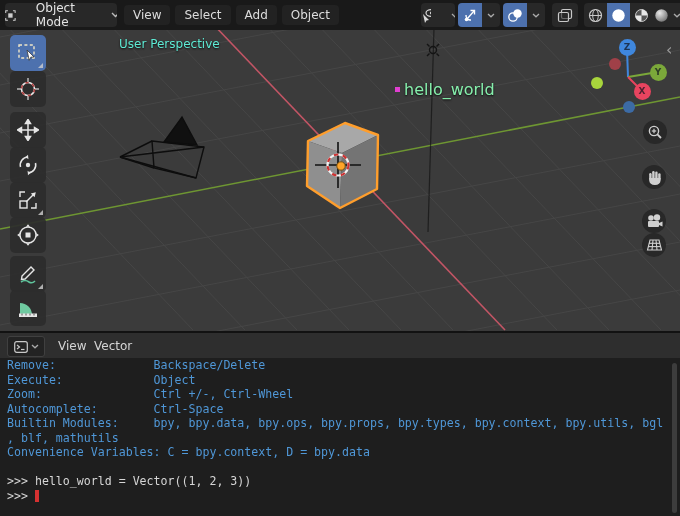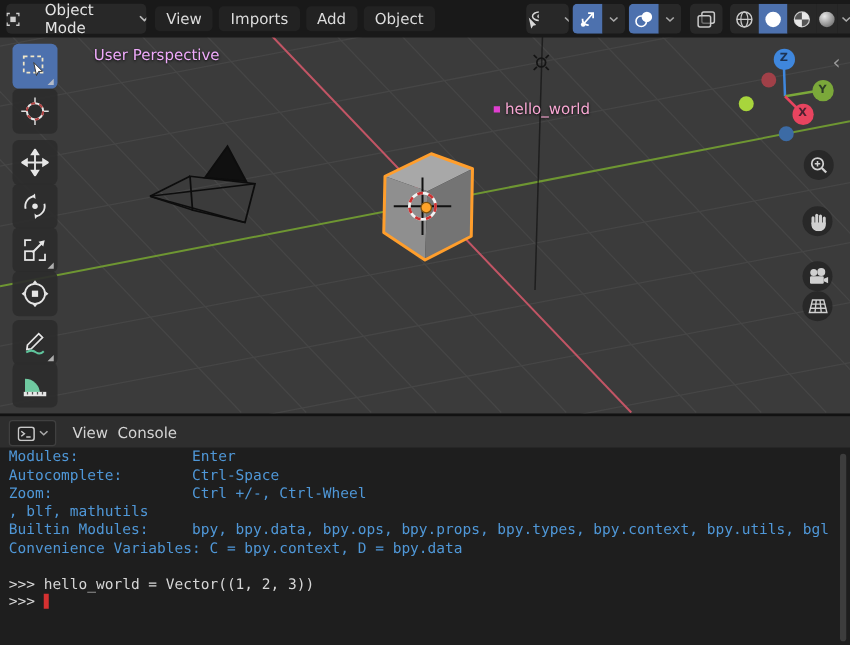--- a/index.html
+++ b/index.html
@@ -23,24 +23,24 @@
   .chev{display:block;}
 
   
   .tool{position:absolute;left:10px;width:36px;height:36px;border-radius:5px;
         background:rgba(44,44,44,.92);display:flex;align-items:center;justify-content:center;}
   .tool.active{background:#4d71ae;}
   .tool .corner{position:absolute;right:3px;bottom:3px;width:0;height:0;
         border-left:5px solid transparent;border-bottom:5px solid #cfcfcf;opacity:.8;}
 
   
-  .vp-text{position:absolute;color:#f0abfc;font-size:12px;text-shadow:0 1px 2px rgba(0,0,0,.85);white-space:nowrap;}
+  .vp-text{position:absolute;color:#5eead4;font-size:12px;text-shadow:0 1px 2px rgba(0,0,0,.85);white-space:nowrap;margin-left:44px;}
   #object-label{position:absolute;left:395px;top:80px;display:flex;align-items:center;gap:4px;}
   #object-label .dot{width:5px;height:5px;background:#e03fd0;}
-  #object-label .txt{color:#f9a8d4;font-size:12px;text-shadow:0 1px 2px rgba(0,0,0,.9);}
+  #object-label .txt{color:#86efac;font-size:16px;text-shadow:0 1px 2px rgba(0,0,0,.9);}
 
   
   #gizmo{position:absolute;left:590px;top:36px;width:80px;height:80px;}
   .ball{position:absolute;border-radius:50%;text-align:center;
         font-size:9px;font-weight:bold;color:rgba(15,20,30,.72);}
   .ball.big{width:17px;height:17px;line-height:17px;}
   .ball.small{width:12px;height:12px;}
   #collapse-arrow{position:absolute;left:666px;top:42px;color:#9a9a9a;font-size:16px;line-height:16px;}
 
   
@@ -160,21 +160,21 @@
           <rect x="4.5" y="4.5" width="6" height="6" fill="#cfcfcf"></rect>
         </svg>
         <span>Object Mode</span>
         <svg class="chev" width="9" height="6">
           <polyline points="1,1 4.5,4.5 8,1" fill="none" stroke="#bbb" stroke-width="1.4"></polyline>
         </svg>
       </div>
 
       <div class="menu-row">
         <span class="menu-item">View</span>
-        <span class="menu-item">Imports</span>
+        <span class="menu-item">Select</span>
         <span class="menu-item">Add</span>
         <span class="menu-item">Object</span>
       </div>
 
       <div class="hbtn" style="left:421px;width:34px">
         <svg width="17" height="15">
           <g stroke="#d8d8d8" stroke-width="1.2" fill="none">
             <ellipse cx="10.5" cy="5" rx="5.5" ry="3.4"></ellipse>
           </g>
           <circle cx="10.5" cy="5" r="1.6" fill="#d8d8d8"></circle>
@@ -393,28 +393,29 @@
         <svg width="14" height="12">
           <rect x="0.7" y="0.7" width="12.6" height="10.6" rx="2" fill="none" stroke="#c9c9c9" stroke-width="1.2"></rect>
           <polyline points="3,4 5.5,6 3,8" fill="none" stroke="#c9c9c9" stroke-width="1.2"></polyline>
           <line x1="7" y1="8.5" x2="10.5" y2="8.5" stroke="#c9c9c9" stroke-width="1.2"></line>
         </svg>
         <svg class="chev" width="8" height="5">
           <polyline points="1,1 4,3.8 7,1" fill="none" stroke="#aaa" stroke-width="1.3"></polyline>
         </svg>
       </div>
       <div class="cmenu" style="left:50px">View</div>
-      <div class="cmenu" style="left:86px">Console</div>
+      <div class="cmenu" style="left:86px">Vector</div>
     </div>
     <div id="console-lines">
-        <div class="cline info">Modules:             Enter</div>
+        <div class="cline info">Remove:              Backspace/Delete</div>
+        <div class="cline info">Execute:             Object</div>
+        <div class="cline info">Zoom:                Ctrl +/-, Ctrl-Wheel</div>
         <div class="cline info">Autocomplete:        Ctrl-Space</div>
-        <div class="cline info">Zoom:                Ctrl +/-, Ctrl-Wheel</div>
+        <div class="cline info">Builtin Modules:     bpy, bpy.data, bpy.ops, bpy.props, bpy.types, bpy.context, bpy.utils, bgl</div>
         <div class="cline info">, blf, mathutils</div>
-        <div class="cline info">Builtin Modules:     bpy, bpy.data, bpy.ops, bpy.props, bpy.types, bpy.context, bpy.utils, bgl</div>
         <div class="cline info">Convenience Variables: C = bpy.context, D = bpy.data</div>
         <div class="cline info"></div>
         <div class="cline input">&gt;&gt;&gt; hello_world = Vector((1, 2, 3))</div>
         <div class="cline input">&gt;&gt;&gt; <span class="ccursor"></span></div>
       </div>
     <div id="console-scrollbar"></div>
   </div>
 
 </div>
 

